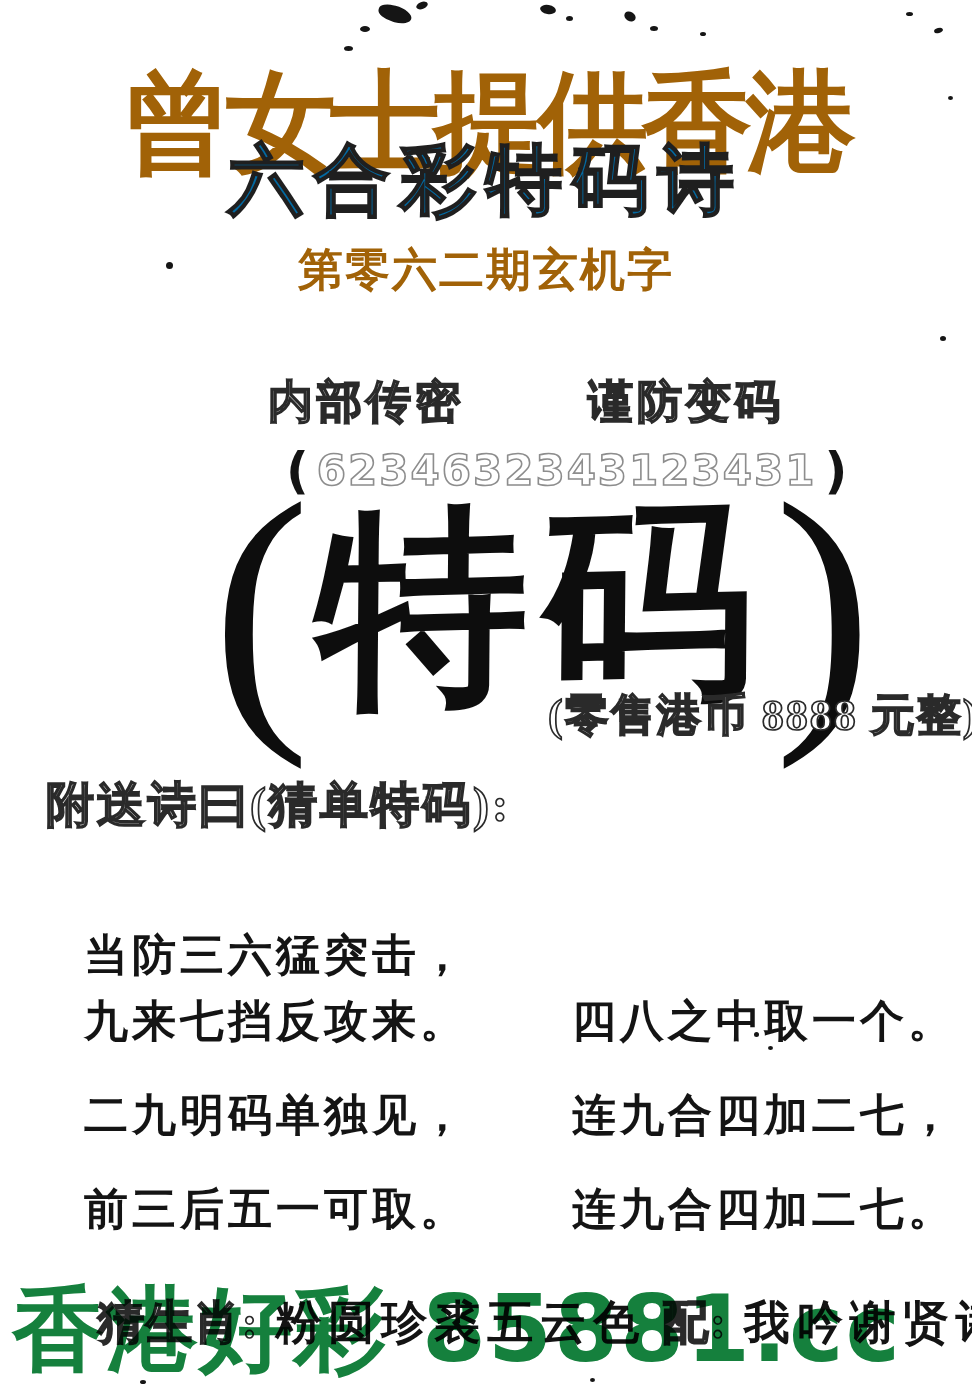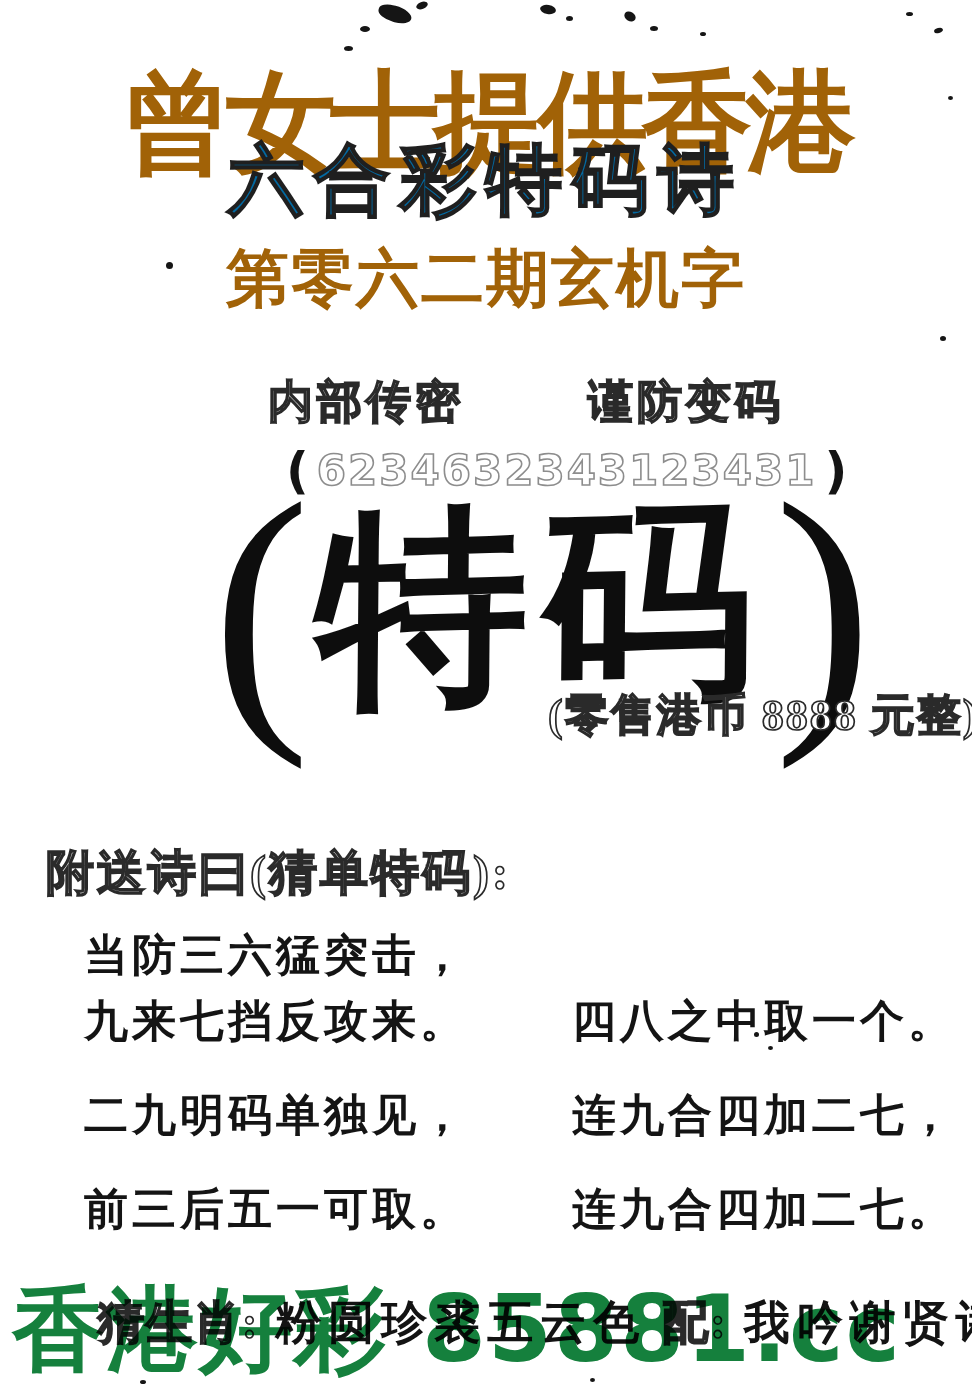--- a/index.html
+++ b/index.html
@@ -24,21 +24,21 @@
   }
   .outline-thin{
     color:#ffffff;
     -webkit-text-stroke:1.7px #2a2a2a;
     text-stroke:1.7px #2a2a2a;
     font-weight:700;
   }
 
   .title1{top:38px; font-size:110px; letter-spacing:-6px; font-weight:800; line-height:1.55;}
   .title2{top:142px; font-size:76px; letter-spacing:10px;}
-  .title3{top:248px; font-size:63px; letter-spacing:2px; font-weight:600;}
+  .title3{top:248px; font-size:45px; letter-spacing:2px; font-weight:600;}
 
   .notice{top:380px; font-size:45px; letter-spacing:4px;}
   #notice-left{left:268px;}
   #notice-right{left:588px;}
 
   
   #code-row{top:446px; left:286px; display:flex; align-items:center;}
   .code-paren{font-size:50px; font-weight:800; color:#141414; font-family:"DejaVu Sans",sans-serif;}
   .code-digits{
     font-family:"DejaVu Sans",sans-serif;
@@ -53,21 +53,21 @@
   #special-row{top:452px; left:212px; display:flex; align-items:center; height:310px;}
   .special-paren{font-size:295px; font-weight:500; color:#0d0d0d; line-height:0.9;}
   #special-text{
     font-size:212px; font-weight:900; color:#0d0d0d;
     letter-spacing:14px; margin:0 6px;
     transform:rotate(-1.5deg) skewX(-2deg);
   }
 
   .price{top:694px; left:548px; font-size:44px; letter-spacing:2px;}
 
-  .poem-header{top:849px; left:46px; font-size:48px; letter-spacing:3px;}
+  .poem-header{top:781px; left:46px; font-size:48px; letter-spacing:3px;}
 
   .poem-line{font-size:44px; letter-spacing:4px; font-weight:600; color:#141414;}
   .pl{left:84px;}  .pr{left:572px;}
   .row1{top:934px;} .row2{top:1000px;} .row3{top:1094px;} .row4{top:1188px;}
 
   
   #footer-line{top:1300px; left:98px; display:flex; align-items:baseline; gap:16px; font-size:46px;}
   .foot-label{letter-spacing:2px;}
   .foot-value{letter-spacing:7px; font-weight:650; color:#131313;}
 

